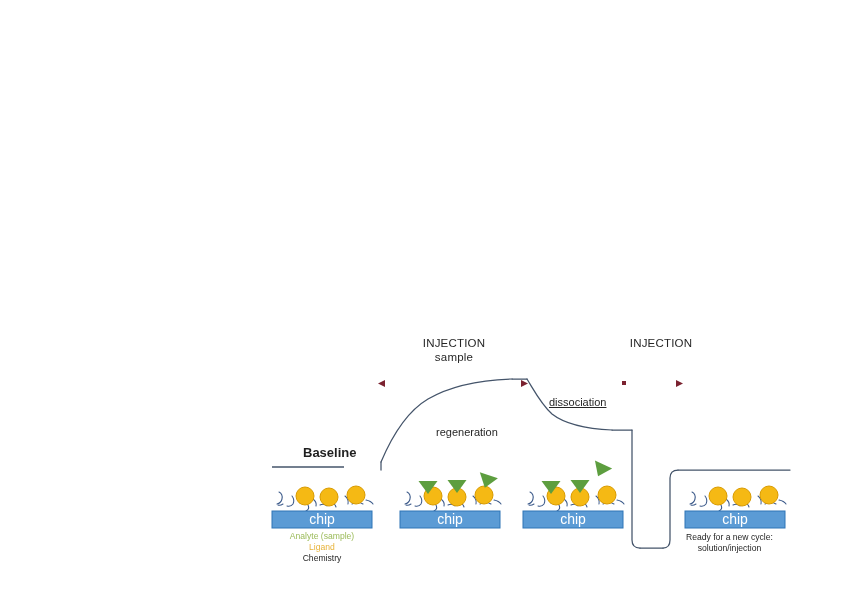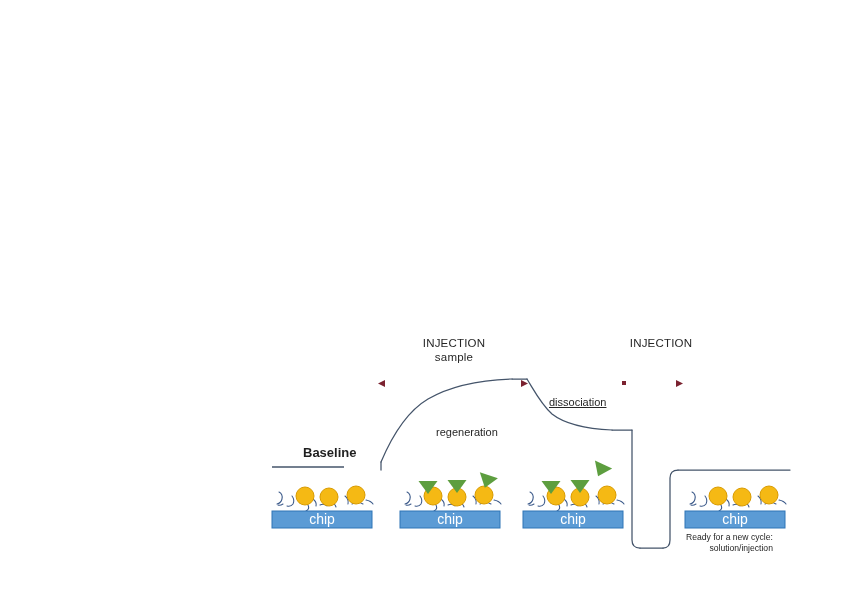--- a/index.html
+++ b/index.html
@@ -25,21 +25,21 @@
     position:absolute;text-align:center;color:#ffffff;
     font-size:14px;line-height:15px;
   }
   .legend{position:absolute;font-size:8.6px;line-height:11.2px;text-align:center;}
   .legend div{white-space:nowrap;}
   .lg-analyte{color:#9bbb59;}
   .lg-ligand{color:#e8b33a;}
   .lg-chem{color:#1f1f1f;}
   .ready{
     position:absolute;font-size:8.6px;line-height:11.2px;
-    color:#1f1f1f;text-align:right;
+    color:#1f1f1f;text-align:center;
   }
   .ready div{white-space:nowrap;}
 </style>
 </head>
 <body>
 
 <div id="stage">
 
   <svg id="svgroot" viewBox="0 0 842 595">
     <defs>
@@ -186,19 +186,24 @@
 
   <div class="lbl phase" style="left:436px;top:426px;">regeneration</div>
 
   <div class="lbl phase" style="left:549px;top:396px;text-decoration:underline;">dissociation</div>
 
   <div class="chip-text" style="left:272px;top:512px;width:100px;">chip</div>
   <div class="chip-text" style="left:400px;top:512px;width:100px;">chip</div>
   <div class="chip-text" style="left:523px;top:512px;width:100px;">chip</div>
   <div class="chip-text" style="left:685px;top:512px;width:100px;">chip</div>
 
+  <div class="legend" style="left:272px;top:531px;width:100px;">
+    <div class="lg-analyte">Analyte (sample)</div>
+    <div class="lg-ligand">Ligand</div>
+    <div class="lg-chem">Chemistry</div>
+  </div>
 
   <div class="ready" style="left:686px;top:532px;">
     <div>Ready for a new cycle:</div>
     <div>solution/injection</div>
   </div>
 
 </div>
 
 </body></html>

